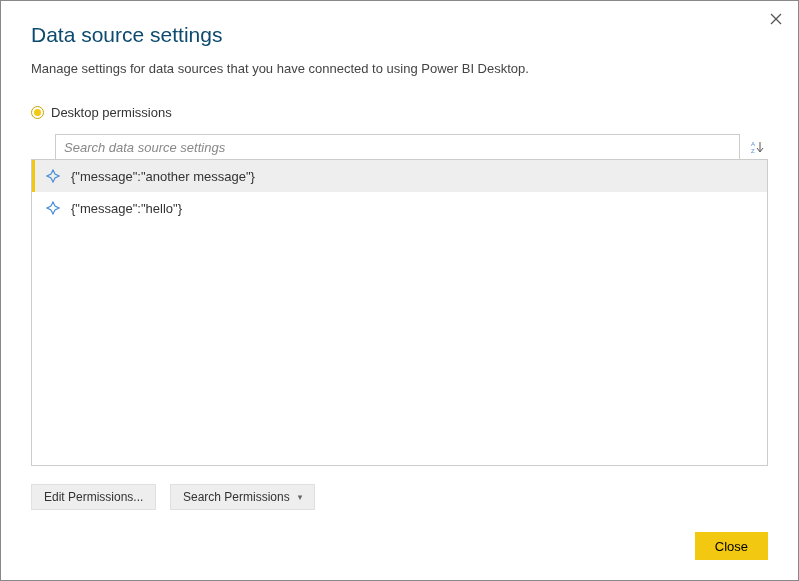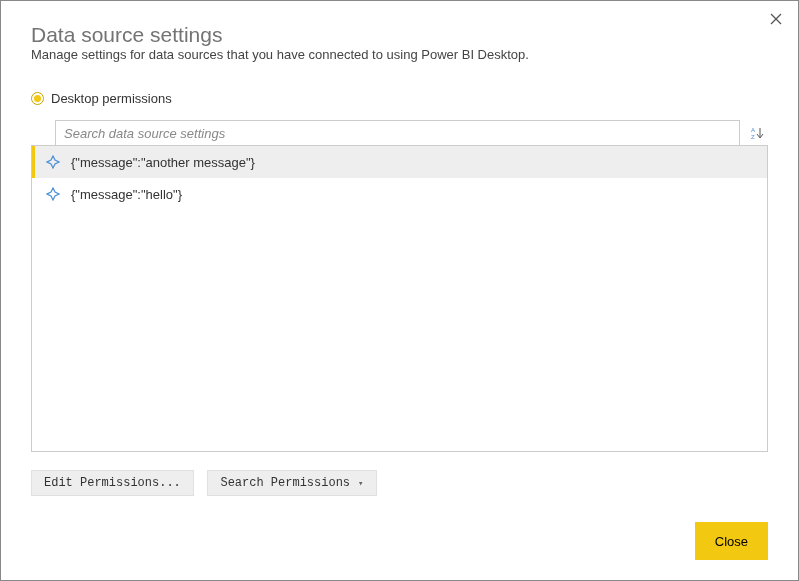--- a/index.html
+++ b/index.html
@@ -26,21 +26,22 @@
       cursor: pointer;
       color: #555;
     }
     .close-x svg { width: 12px; height: 12px; }
     .container {
       padding: 22px 30px 0 30px;
     }
     .title {
       font-size: 21px;
       font-weight: 400;
-      color: #737373;
+      color: #0c4a6e;
+      margin-bottom: 14px;
     }
     .subtitle {
       font-size: 13px;
       color: #444;
       margin-bottom: 28px;
     }
     .radio-row {
       margin-bottom: 14px;
     }
     .radio-opt {
@@ -127,37 +128,36 @@
       display: inline-flex;
       align-items: center;
       height: 26px;
       padding: 0 12px;
       background: #eee;
       border: 1px solid #e0e0e0;
       font-size: 12px;
       cursor: pointer;
       margin-right: 10px;
       color: #333;
-      font-family: Liberation Mono, monospace;
     }
     .btn .caret {
       margin-left: 8px;
       color: #666;
       font-size: 9px;
     }
     .footer {
       position: absolute;
       bottom: 20px;
       right: 30px;
     }
     .btn-primary {
       display: inline-flex;
       align-items: center;
       justify-content: center;
-      height: 38px;
+      height: 28px;
       padding: 0 20px;
       background: #f2c811;
       border: none;
       font-size: 13px;
       cursor: pointer;
       color: #000;
     }
   </style>
 </head>
 <body>

